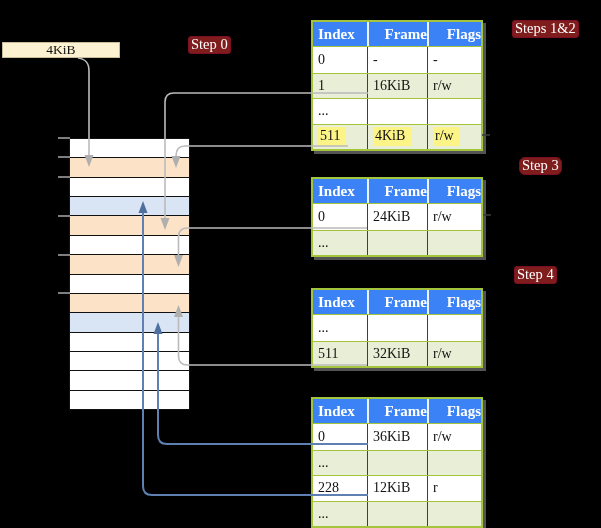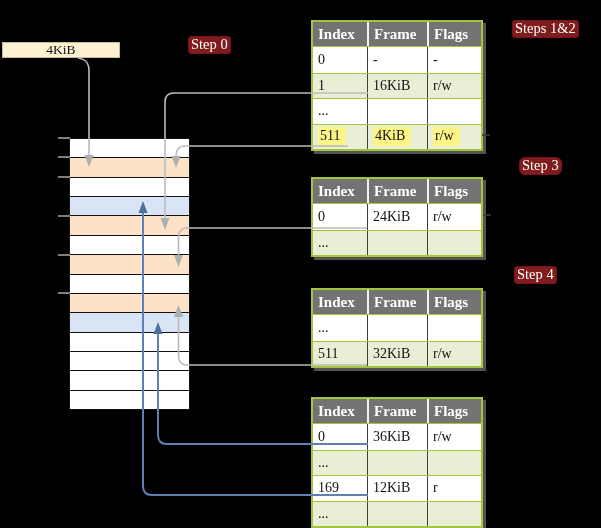--- a/index.html
+++ b/index.html
@@ -31,23 +31,23 @@
   .stack-row{flex:1;border-bottom:1.2px solid #111;}
   .stack-row:last-child{border-bottom:none;}
   .tick{position:absolute;left:58px;width:12px;height:2px;background:#7F7F7F;}
   
   .ptable{
     position:absolute;left:311px;width:172px;box-sizing:border-box;
     border:2px solid #A4C43C;background:#fff;
     box-shadow:3px 3px 0 rgba(140,140,140,0.6);
   }
   #ptable-1{top:20px;} #ptable-2{top:177px;} #ptable-3{top:288px;} #ptable-4{top:397px;}
-  .thead{display:flex;height:24px;background:#737373;border-bottom:1.5px solid #A4C43C;box-sizing:content-box;}
+  .thead{display:flex;height:24px;background:#3b82f6;border-bottom:1.5px solid #A4C43C;box-sizing:content-box;}
   .th{color:#fff;font-weight:bold;font-size:15px;line-height:24px;padding-left:5px;box-sizing:border-box;}
-  .th.c2,.th.c3{border-left:2px solid rgba(255,255,255,0.9);}
+  .th.c2,.th.c3{border-left:2px solid rgba(255,255,255,0.9);text-align:right;}
   .trow{display:flex;height:25.5px;box-sizing:border-box;}
   .trow + .trow{border-top:1.5px solid #A4C43C;}
   .trow.shade{background:#E9EFD6;}
   .td{font-size:14px;color:#111;display:flex;align-items:center;padding-left:5px;box-sizing:border-box;overflow:hidden;}
   .td.c2,.td.c3{border-left:1px solid #3F3F3F;}
   .c1{width:54px;} .c2{width:60px;} .c3{flex:1;}
   .hl{background:#FCF487;padding:1px 6px 2px 2px;}
   
   #overlay{position:absolute;left:0;top:0;pointer-events:none;}
 </style>
@@ -170,21 +170,21 @@
       <div class="td c1">0</div>
       <div class="td c2">36KiB</div>
       <div class="td c3">r/w</div>
     </div>
     <div class="trow shade">
       <div class="td c1">...</div>
       <div class="td c2"></div>
       <div class="td c3"></div>
     </div>
     <div class="trow">
-      <div class="td c1">169</div>
+      <div class="td c1">228</div>
       <div class="td c2">12KiB</div>
       <div class="td c3">r</div>
     </div>
     <div class="trow shade">
       <div class="td c1">...</div>
       <div class="td c2"></div>
       <div class="td c3"></div>
     </div>
   </div>
 

